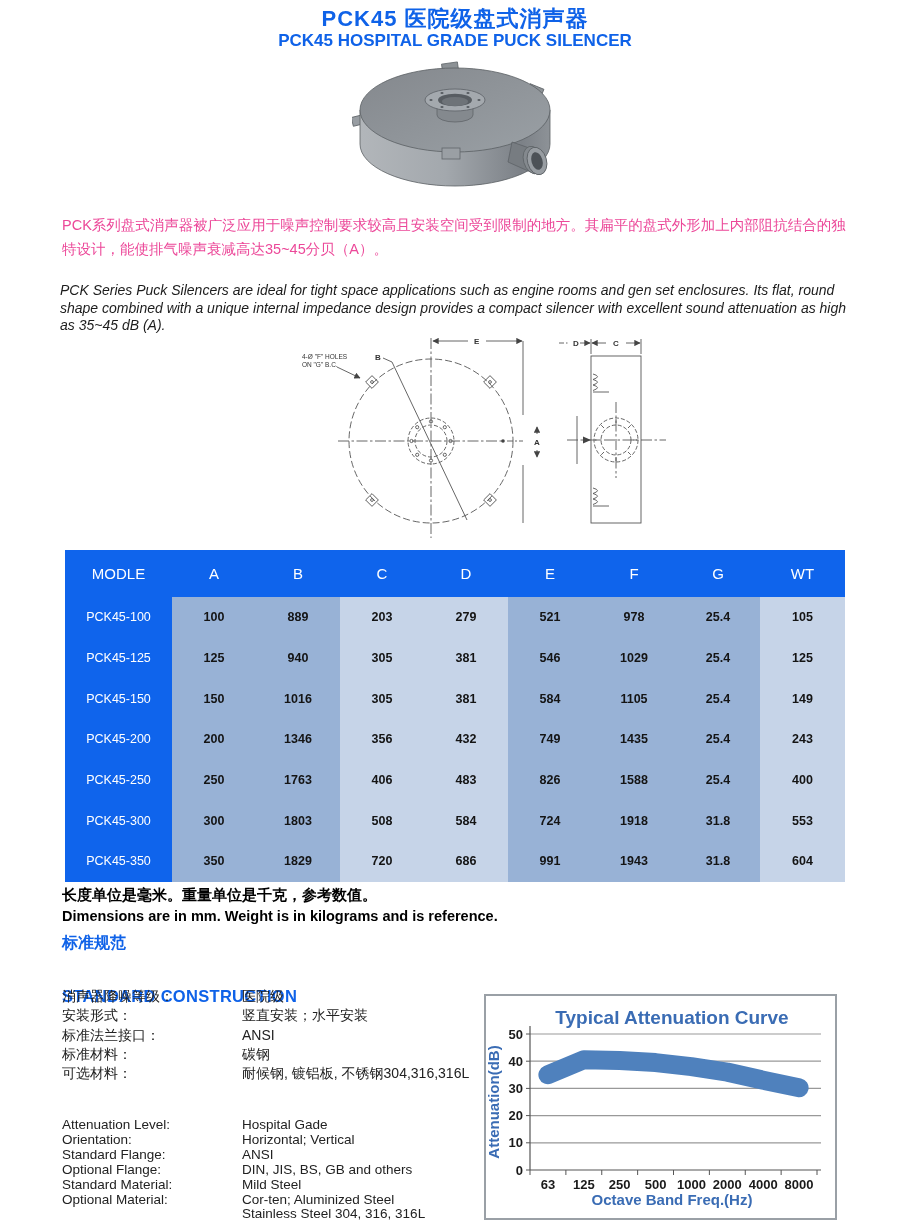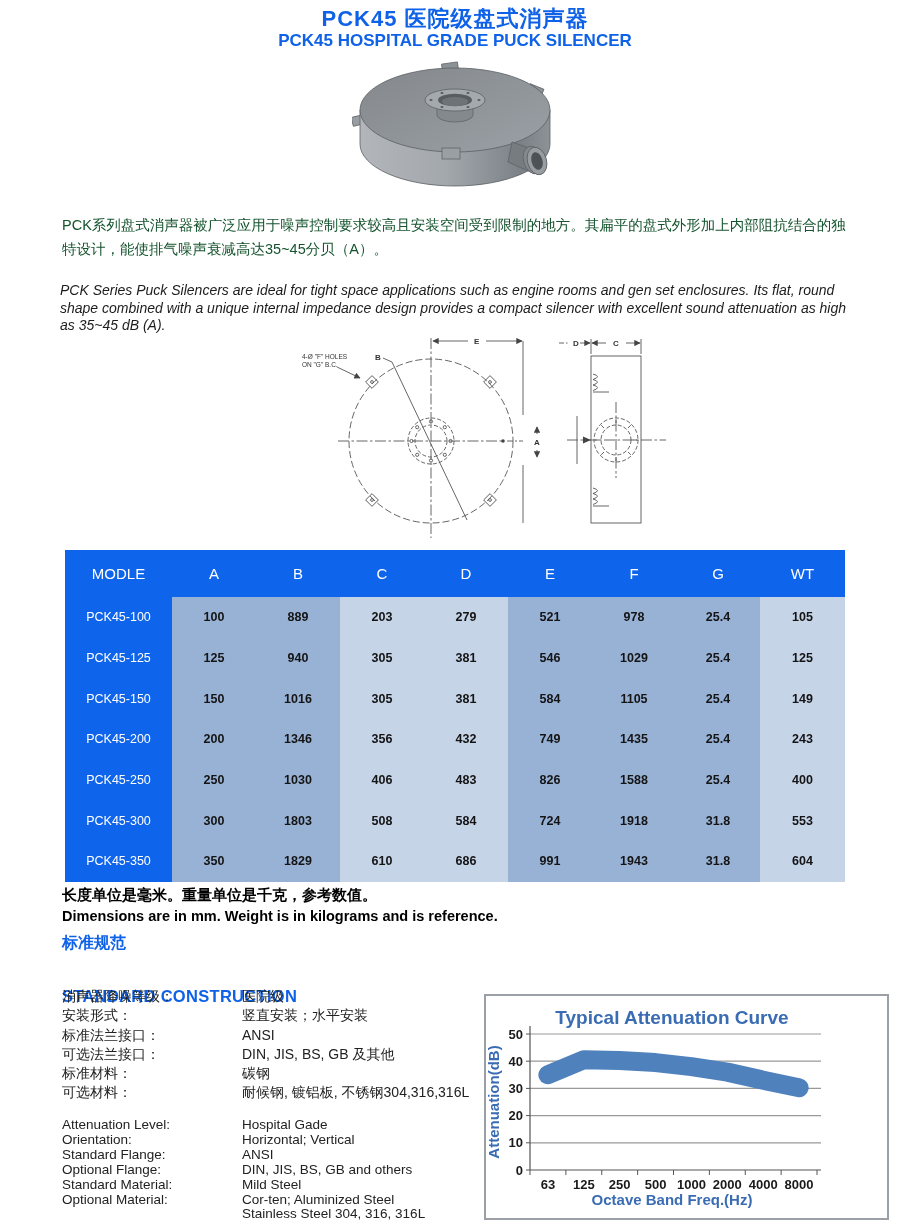--- a/index.html
+++ b/index.html
@@ -7,21 +7,21 @@
     width:910px;height:1224px;background:#ffffff;position:relative;overflow:hidden;
     font-family:"Liberation Sans","DejaVu Sans",sans-serif;color:#111;
   }
   .abs{position:absolute;}
   
   .title-cn{top:4px;left:0;width:910px;text-align:center;font-size:22px;font-weight:bold;color:#0f62e8;letter-spacing:1px;}
   .title-en{top:31px;left:0;width:910px;text-align:center;font-size:17px;font-weight:bold;color:#0f62e8;}
   
   .product{top:58px;left:352px;}
   
-  .para-cn{top:198px;left:62px;width:790px;font-size:14.5px;line-height:24px;color:#14532d;}
+  .para-cn{top:198px;left:62px;width:790px;font-size:14.5px;line-height:24px;color:#ec4899;}
   .para-en{top:268px;left:60px;width:798px;font-size:14px;line-height:17.5px;color:#1c1c1c;font-style:italic;}
   
   .drawing{top:330px;left:280px;}
   .dim-label{font-size:8px;font-weight:bold;fill:#333;}
   .dim-note{font-size:6.5px;fill:#333;}
   
   .spec-table{top:550px;left:65px;}
   table{border-collapse:collapse;table-layout:fixed;width:780px;}
   th{background:#0f64ec;color:#fff;font-weight:normal;font-size:15px;height:45px;text-align:center;}
   td{height:38.7px;text-align:center;font-size:12.5px;font-weight:bold;color:#141414;}
@@ -34,21 +34,21 @@
   .head-cn{top:933px;left:62px;font-size:16px;font-weight:600;color:#0f62e8;}
   .head-en{top:955px;left:62px;font-size:16.5px;font-weight:bold;color:#0f62e8;letter-spacing:.3px;margin-top:32px;}
   
   .specs-cn{top:987px;left:62px;width:410px;font-size:14px;color:#222;}
   .specs-cn .spec-row{display:flex;line-height:19.3px;}
   .specs-en{top:1118px;left:62px;width:430px;font-size:13.5px;color:#222;}
   .specs-en .spec-row{display:flex;line-height:14.9px;}
   .spec-label{width:180px;flex:none;}
   .spec-value{flex:1;}
   
-  .chart-box{top:994px;left:484px;width:405px;height:226px;border:2px solid #9aa0a6;box-sizing:border-box;background:#fff;}
+  .chart-box{top:994px;left:484px;width:353px;height:226px;border:2px solid #9aa0a6;box-sizing:border-box;background:#fff;}
   .c-title{font-size:19px;fill:#3a6cb4;font-weight:600;}
   .c-axis-label{font-size:15px;fill:#3a6cb4;font-weight:600;}
   .c-tick{font-size:13px;fill:#1a1a1a;font-weight:600;}
 </style>
 </head>
 <body>
 
 <div class="abs title-cn">PCK45 医院级盘式消声器</div>
 <div class="abs title-en">PCK45 HOSPITAL GRADE PUCK SILENCER</div>
 
@@ -259,21 +259,21 @@
           <td class="light">356</td>
           <td class="light">432</td>
           <td class="dark">749</td>
           <td class="dark">1435</td>
           <td class="dark">25.4</td>
           <td class="light">243</td>
         </tr>
         <tr>
           <td class="model">PCK45-250</td>
           <td class="dark">250</td>
-          <td class="dark">1030</td>
+          <td class="dark">1763</td>
           <td class="light">406</td>
           <td class="light">483</td>
           <td class="dark">826</td>
           <td class="dark">1588</td>
           <td class="dark">25.4</td>
           <td class="light">400</td>
         </tr>
         <tr>
           <td class="model">PCK45-300</td>
           <td class="dark">300</td>
@@ -282,21 +282,21 @@
           <td class="light">584</td>
           <td class="dark">724</td>
           <td class="dark">1918</td>
           <td class="dark">31.8</td>
           <td class="light">553</td>
         </tr>
         <tr>
           <td class="model">PCK45-350</td>
           <td class="dark">350</td>
           <td class="dark">1829</td>
-          <td class="light">610</td>
+          <td class="light">720</td>
           <td class="light">686</td>
           <td class="dark">991</td>
           <td class="dark">1943</td>
           <td class="dark">31.8</td>
           <td class="light">604</td>
         </tr>
       </tbody>
   </table>
 </div>
 
@@ -310,24 +310,20 @@
       <span class="spec-label">消声器降噪等级：</span>
       <span class="spec-value">医院级</span>
     </div>
     <div class="spec-row">
       <span class="spec-label">安装形式：</span>
       <span class="spec-value">竖直安装；水平安装</span>
     </div>
     <div class="spec-row">
       <span class="spec-label">标准法兰接口：</span>
       <span class="spec-value">ANSI</span>
-    </div>
-    <div class="spec-row">
-      <span class="spec-label">可选法兰接口：</span>
-      <span class="spec-value">DIN, JIS, BS, GB 及其他</span>
     </div>
     <div class="spec-row">
       <span class="spec-label">标准材料：</span>
       <span class="spec-value">碳钢</span>
     </div>
     <div class="spec-row">
       <span class="spec-label">可选材料：</span>
       <span class="spec-value">耐候钢, 镀铝板, 不锈钢304,316,316L</span>
     </div>
   </div>

